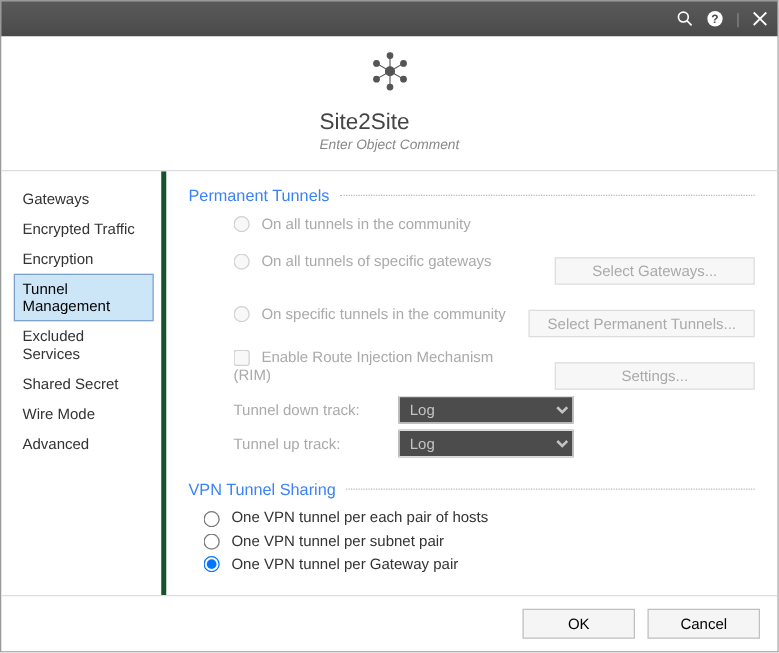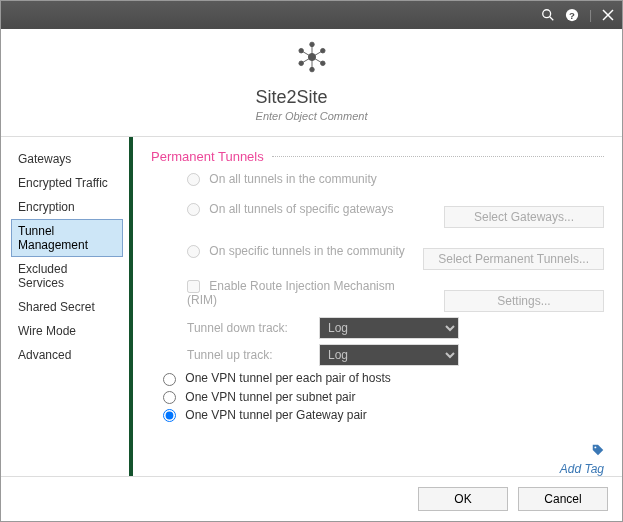--- a/index.html
+++ b/index.html
@@ -76,21 +76,21 @@
       background: #cde6f7;
       border: 1px solid #7da2ce;
       color: #000;
     }
     .content {
       flex: 1;
       padding: 12px 18px 4px 18px;
       overflow: auto;
     }
     .section-title {
-      color: #ec4899;
+      color: #3b82f6;
       font-size: 13px;
       display: flex;
       align-items: center;
       gap: 8px;
       margin-bottom: 8px;
     }
     .section-title .line {
       flex: 1;
       border-top: 1px dotted #bbb;
       height: 0;
@@ -271,20 +271,24 @@
           <option>Log</option>
         </select>
       </div>
       <div class="trackrow disabled">
         <span class="lbl">Tunnel up track:</span>
         <select disabled="">
           <option>Log</option>
         </select>
       </div>
 
+      <div class="section-title section2">
+        <span>VPN Tunnel Sharing</span>
+        <span class="line"></span>
+      </div>
 
       <div class="row">
         <label>
           <input type="radio" name="sharing" style="">
           <span>One VPN tunnel per each pair of hosts</span>
         </label>
       </div>
       <div class="row">
         <label>
           <input type="radio" name="sharing" style="">

